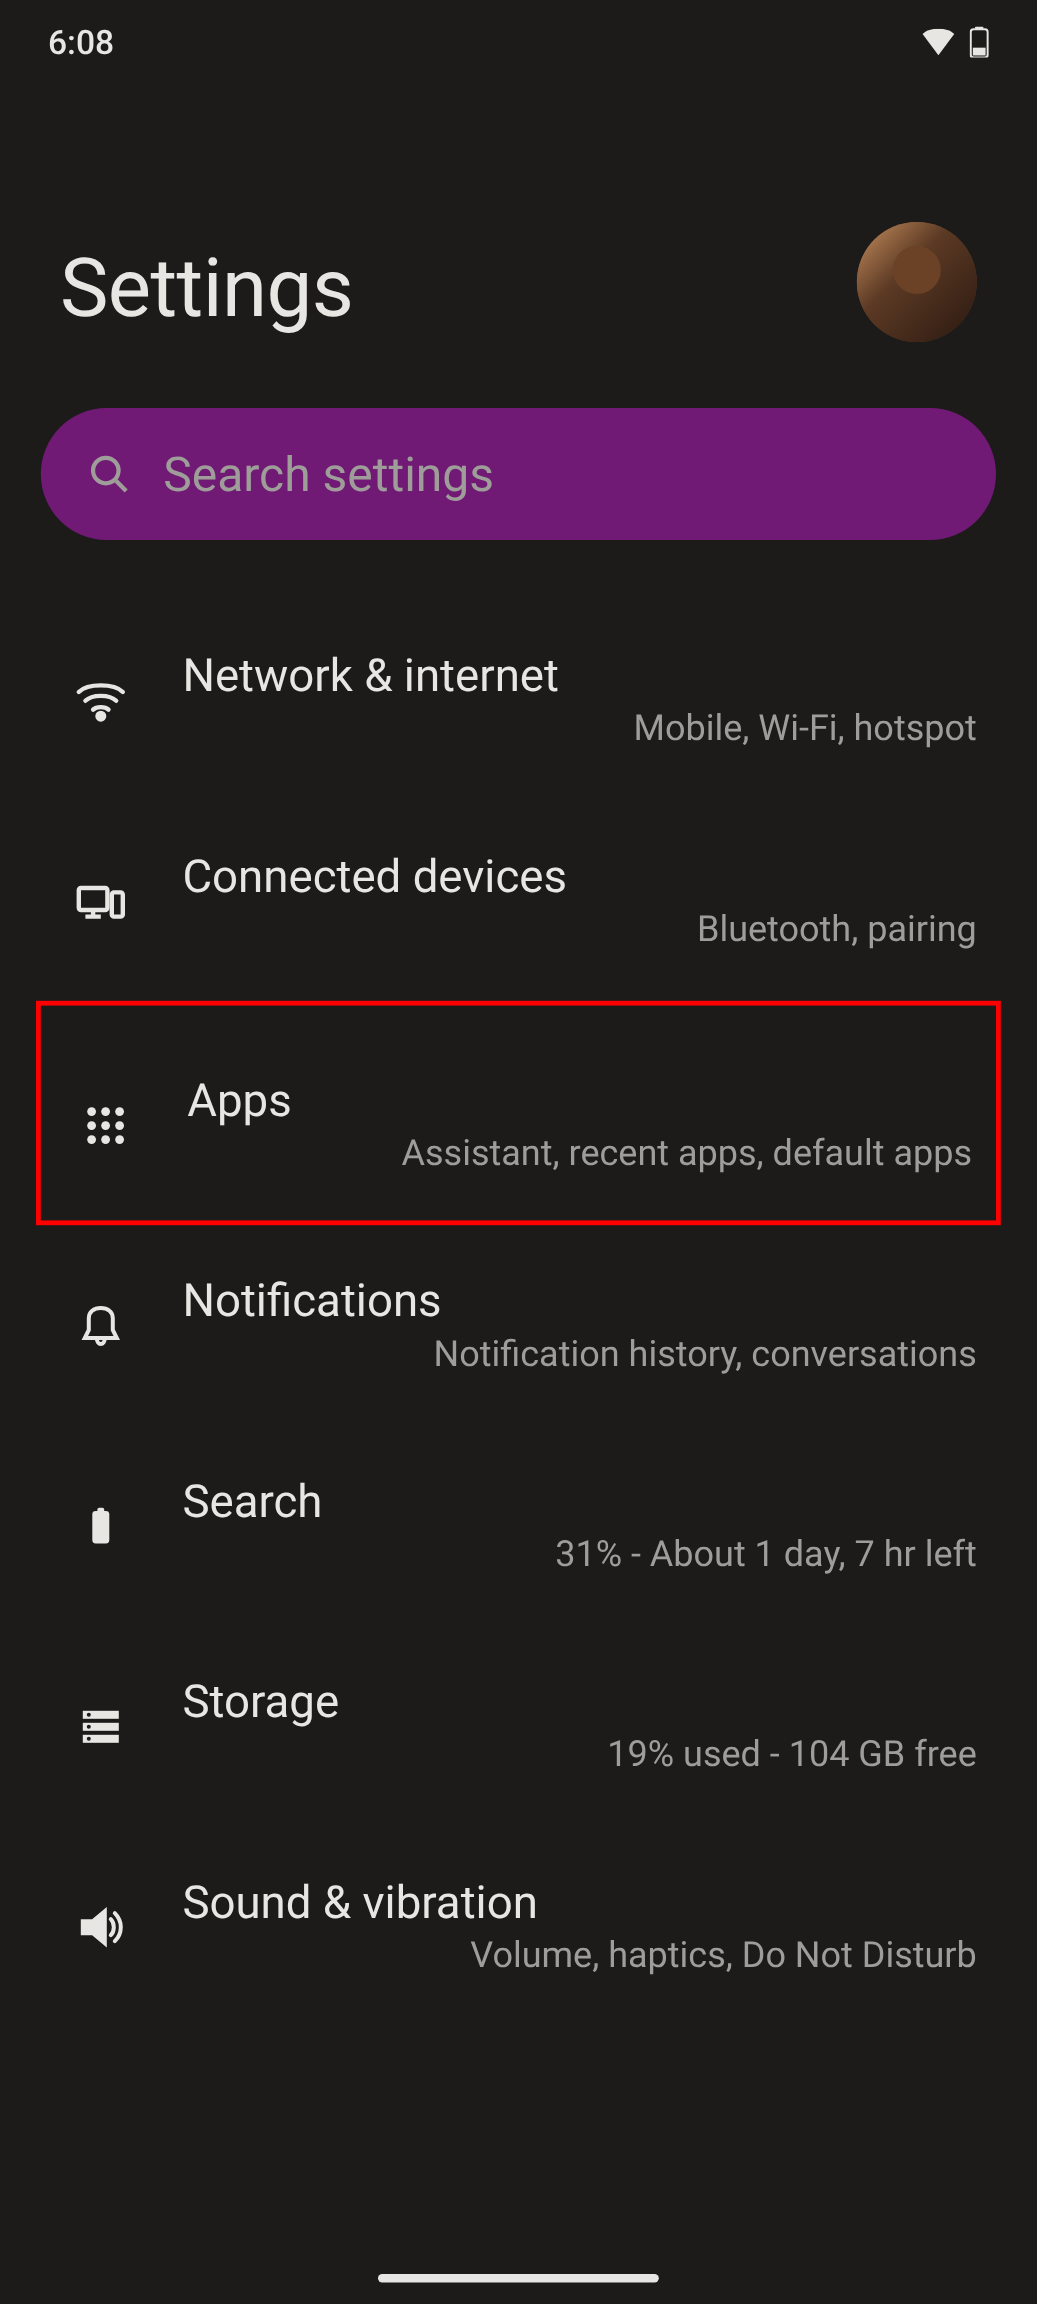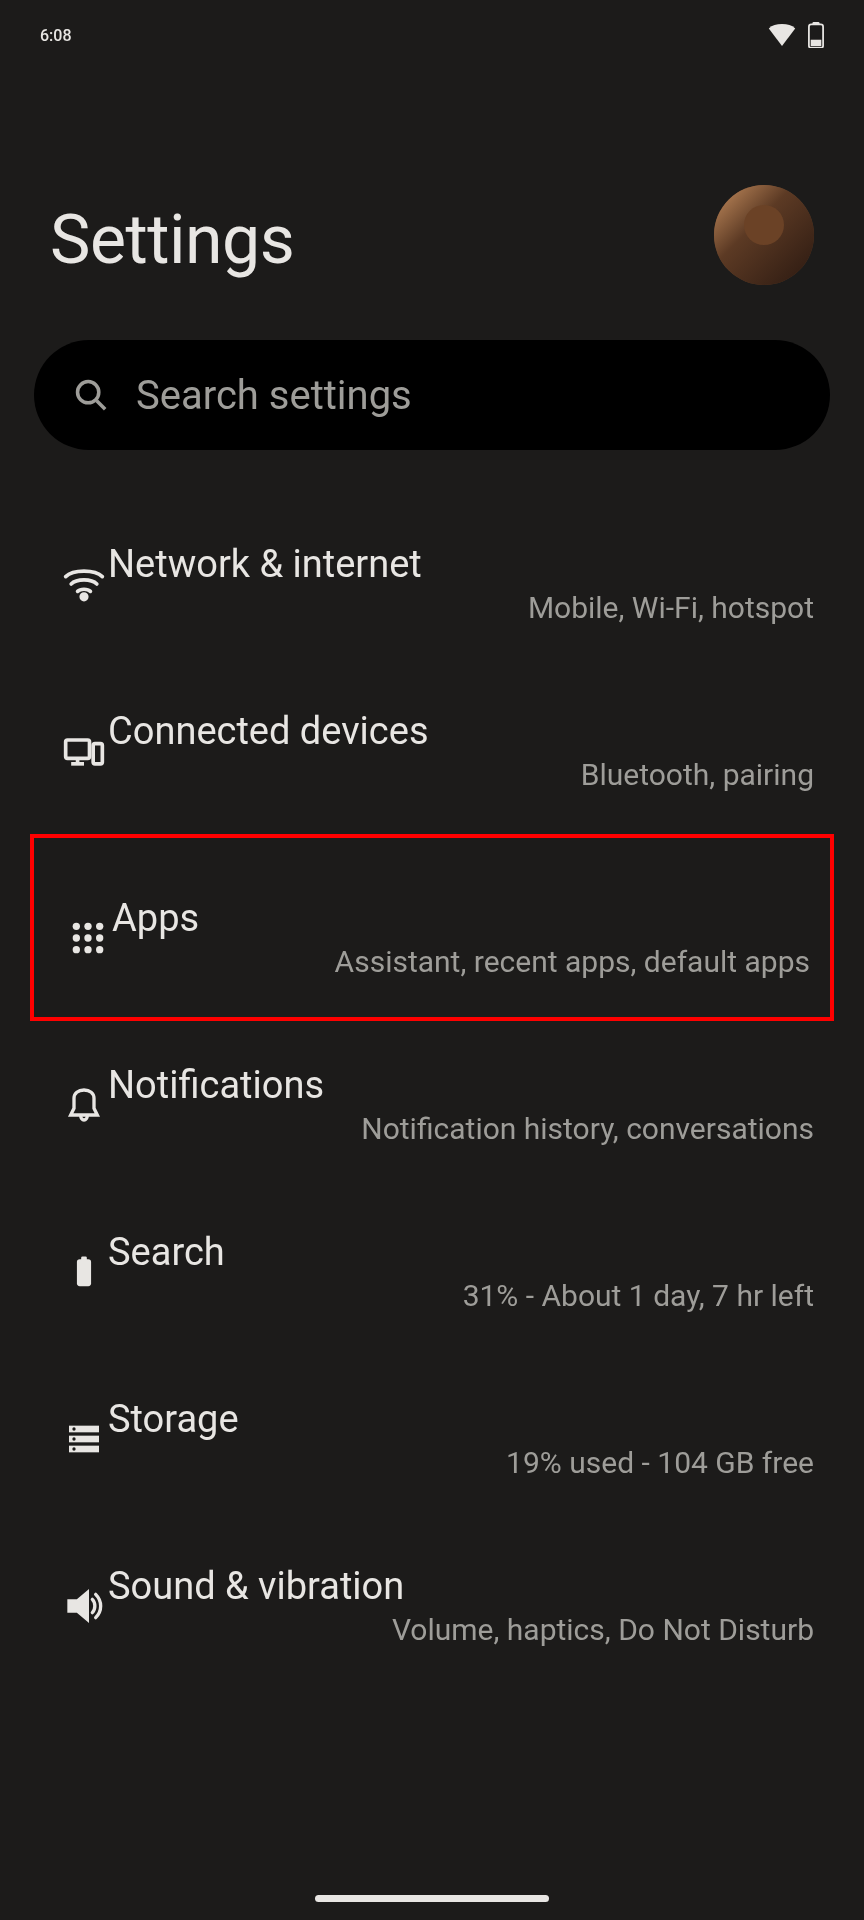--- a/index.html
+++ b/index.html
@@ -20,21 +20,21 @@
     
     .status-bar {
       height: 70px;
       display: flex;
       justify-content: space-between;
       align-items: center;
       padding: 0 40px;
     }
     
     .status-time {
-      font-size: 16px;
+      font-size: 28px;
       font-weight: 500;
       color: #e8e6e3;
     }
     
     .status-icons {
       display: flex;
       align-items: center;
       gap: 12px;
     }
     
@@ -87,21 +87,21 @@
       font-weight: 400;
       color: #e8e6e3;
       letter-spacing: -0.5px;
     }
     
     .search-container {
       margin: 30px 34px 50px 34px;
     }
     
     .search-bar {
-      background: #000000;
+      background: #701a75;
       border-radius: 55px;
       height: 110px;
       display: flex;
       align-items: center;
       padding: 0 40px;
       gap: 28px;
     }
     
     .search-icon {
       width: 34px;
@@ -117,20 +117,21 @@
     }
     
     .settings-list {
       padding: 0 0;
     }
     
     .settings-item {
       display: flex;
       align-items: center;
       padding: 42px 50px 42px 60px;
+      gap: 44px;
       position: relative;
     }
     
     .settings-item.highlighted {
       border: 4px solid #ff0000;
       margin: 0 30px 0 30px;
       padding: 58px 20px 38px 30px;
     }
     
     .item-icon {

